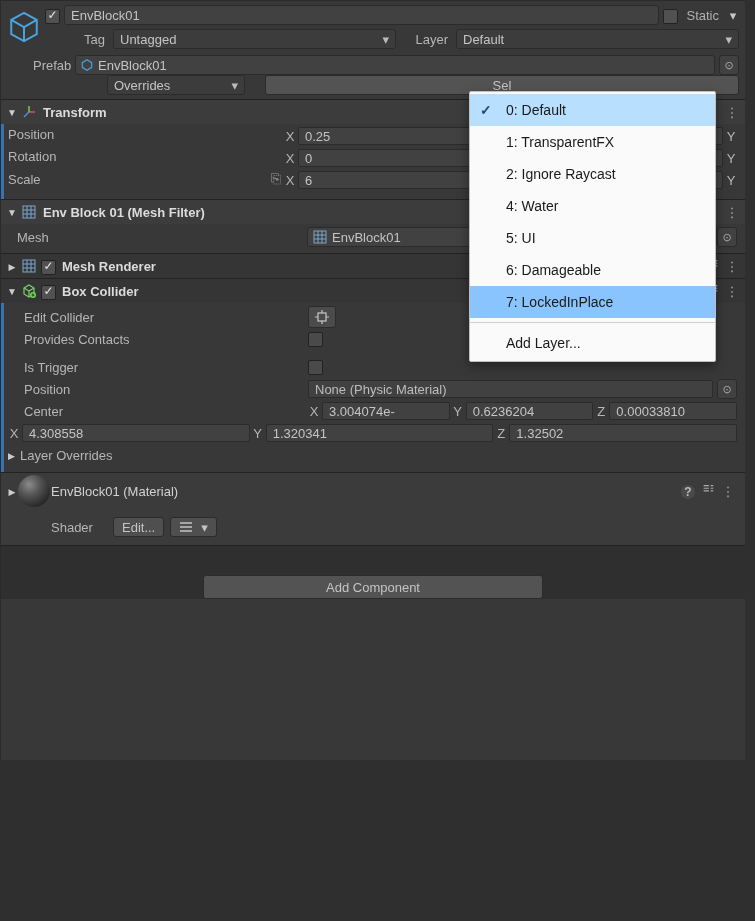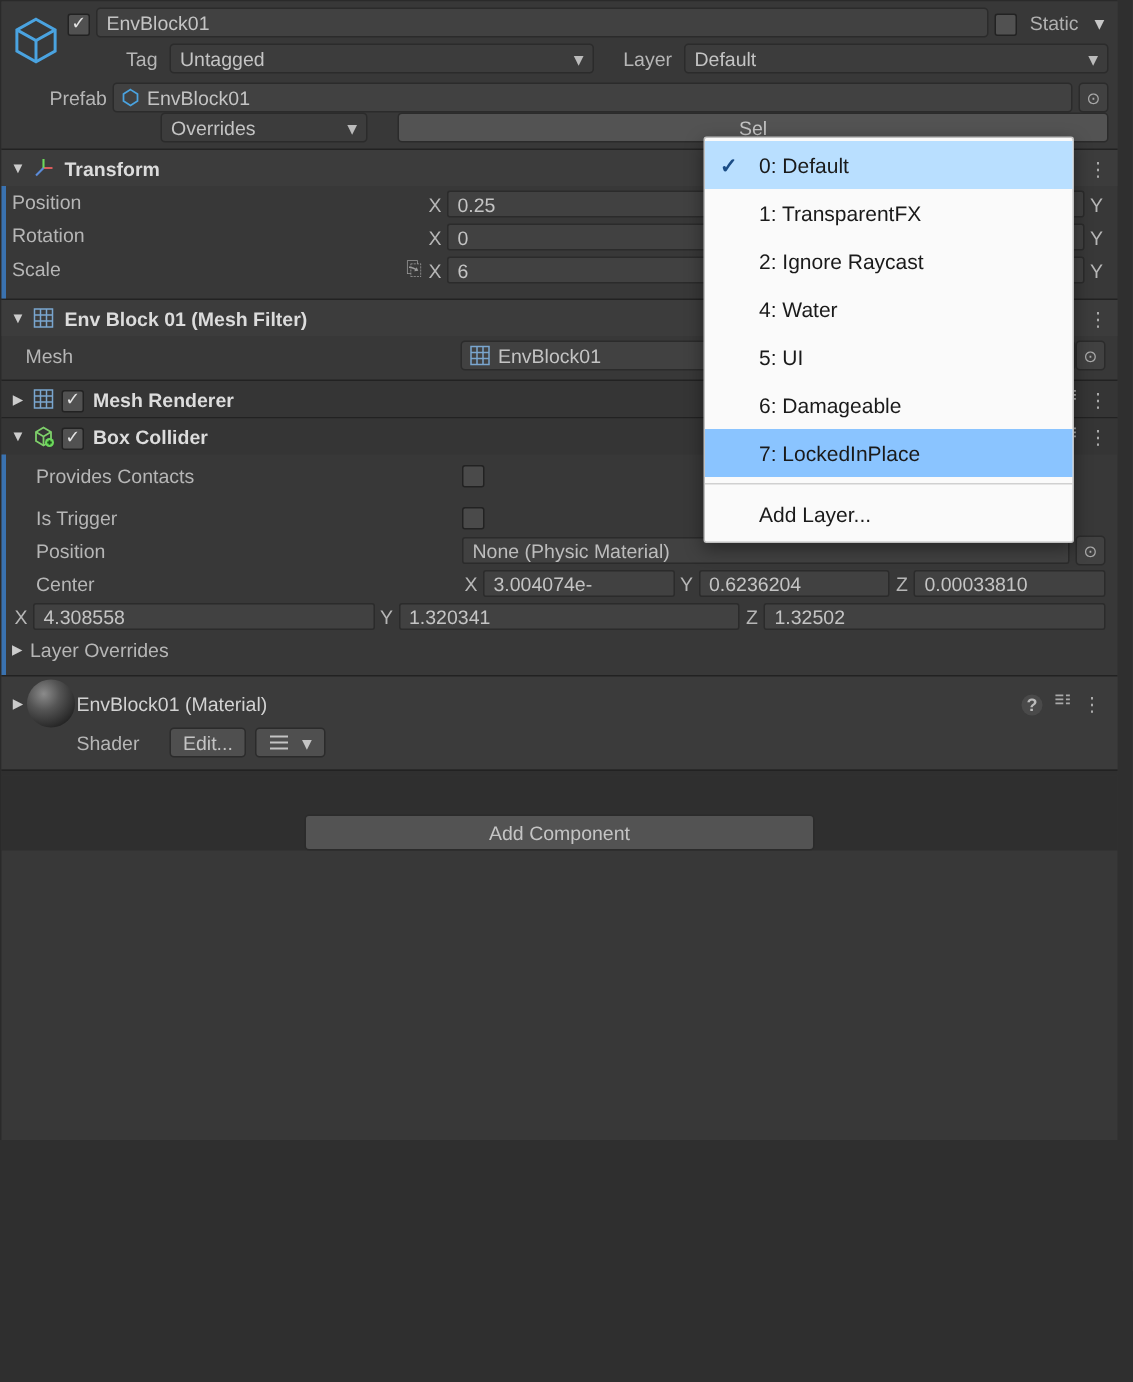--- a/index.html
+++ b/index.html
@@ -92,21 +92,21 @@
   .edit-btn{width:28px;height:22px;background:#4b4b4b;border:1px solid #2b2b2b;border-radius:3px;display:flex;align-items:center;justify-content:center}
   .small-chk{width:15px;height:15px;border:1px solid #222;border-radius:2px;background:#4a4a4a}
   .matfield{flex:1;height:18px;background:var(--bg-field);border:1px solid #2b2b2b;border-radius:2px;display:flex;align-items:center;padding:0 6px;color:#bdbdbd}
   .lo-fold{width:12px;color:#ccc;font-size:10px}
   .lo-fold::before{content:"▶";font-size:9px}
 
   
   .mat-section{background:#3b3b3b;border-top:1px solid #222;padding:4px 10px 8px 6px}
   .mat-hdr{display:flex;align-items:center;height:28px;gap:1px}
   .mat-ball{width:32px;height:32px;border-radius:50%;background:radial-gradient(circle at 35% 30%, #8b8b8b 0%, #555 35%, #222 80%)}
-  .mat-shader{display:flex;align-items:center;gap:6px;margin-left:44px;margin-top:2px}
+  .mat-shader{display:flex;align-items:center;gap:6px;margin-left:44px;margin-top:12px}
   .mat-shader .field{flex:1}
   .mat-edit-btn,.mat-menu-btn{height:20px;padding:0 8px;background:#4f4f4f;border:1px solid #2b2b2b;border-radius:3px;display:inline-flex;align-items:center;color:var(--text);gap:4px}
   .mat-menu-btn::after{content:"▾";margin-left:4px}
 
   .add-comp-area{padding:26px 0 0 0;background:var(--bg-darker);display:flex;justify-content:center}
   .add-comp-btn{width:340px;height:24px;background:#535353;border:1px solid #2b2b2b;border-radius:3px;display:flex;align-items:center;justify-content:center;color:var(--text)}
 
   
   .layer-pop{position:absolute;top:90px;left:468px;width:247px;background:var(--dropdown-bg);color:var(--dropdown-text);border:1px solid #bfbfbf;border-radius:2px;box-shadow:0 4px 12px rgba(0,0,0,.4);padding:2px 0;z-index:100;font-size:14px}
   .layer-pop .opt{height:32px;display:flex;align-items:center;padding:0 10px 0 36px;position:relative}
@@ -315,20 +315,31 @@
                 <path d="M11 3 H14 M11 6 H14 M11 9 H14"></path>
               </g>
             </svg>
         </span>
         <span class="kebab"></span>
       </span>
     </div>
     <div class="box-coll-body" style="display:flex">
       <div class="blue-bar" style="margin-left:-6px"></div>
       <div style="flex:1">
+        <div class="bc-row">
+          <span class="bc-lbl">Edit Collider</span>
+          <span class="edit-btn">
+            <svg width="16" height="16" viewBox="0 0 16 16">
+                <g stroke="#c8c8c8" stroke-width="1.2" fill="none">
+                  <rect x="4" y="4" width="8" height="8"></rect>
+                  <path d="M8 1 V4 M8 12 V15 M1 8 H4 M12 8 H15"></path>
+                </g>
+              </svg>
+          </span>
+        </div>
         <div class="bc-row">
           <span class="bc-lbl">Provides Contacts</span>
           <span class="small-chk"></span>
         </div>
         <div class="bc-row" style="margin-top:6px">
           <span class="bc-lbl">Is Trigger</span>
           <span class="small-chk"></span>
         </div>
         <div class="bc-row">
           <span class="bc-lbl">Position</span>

